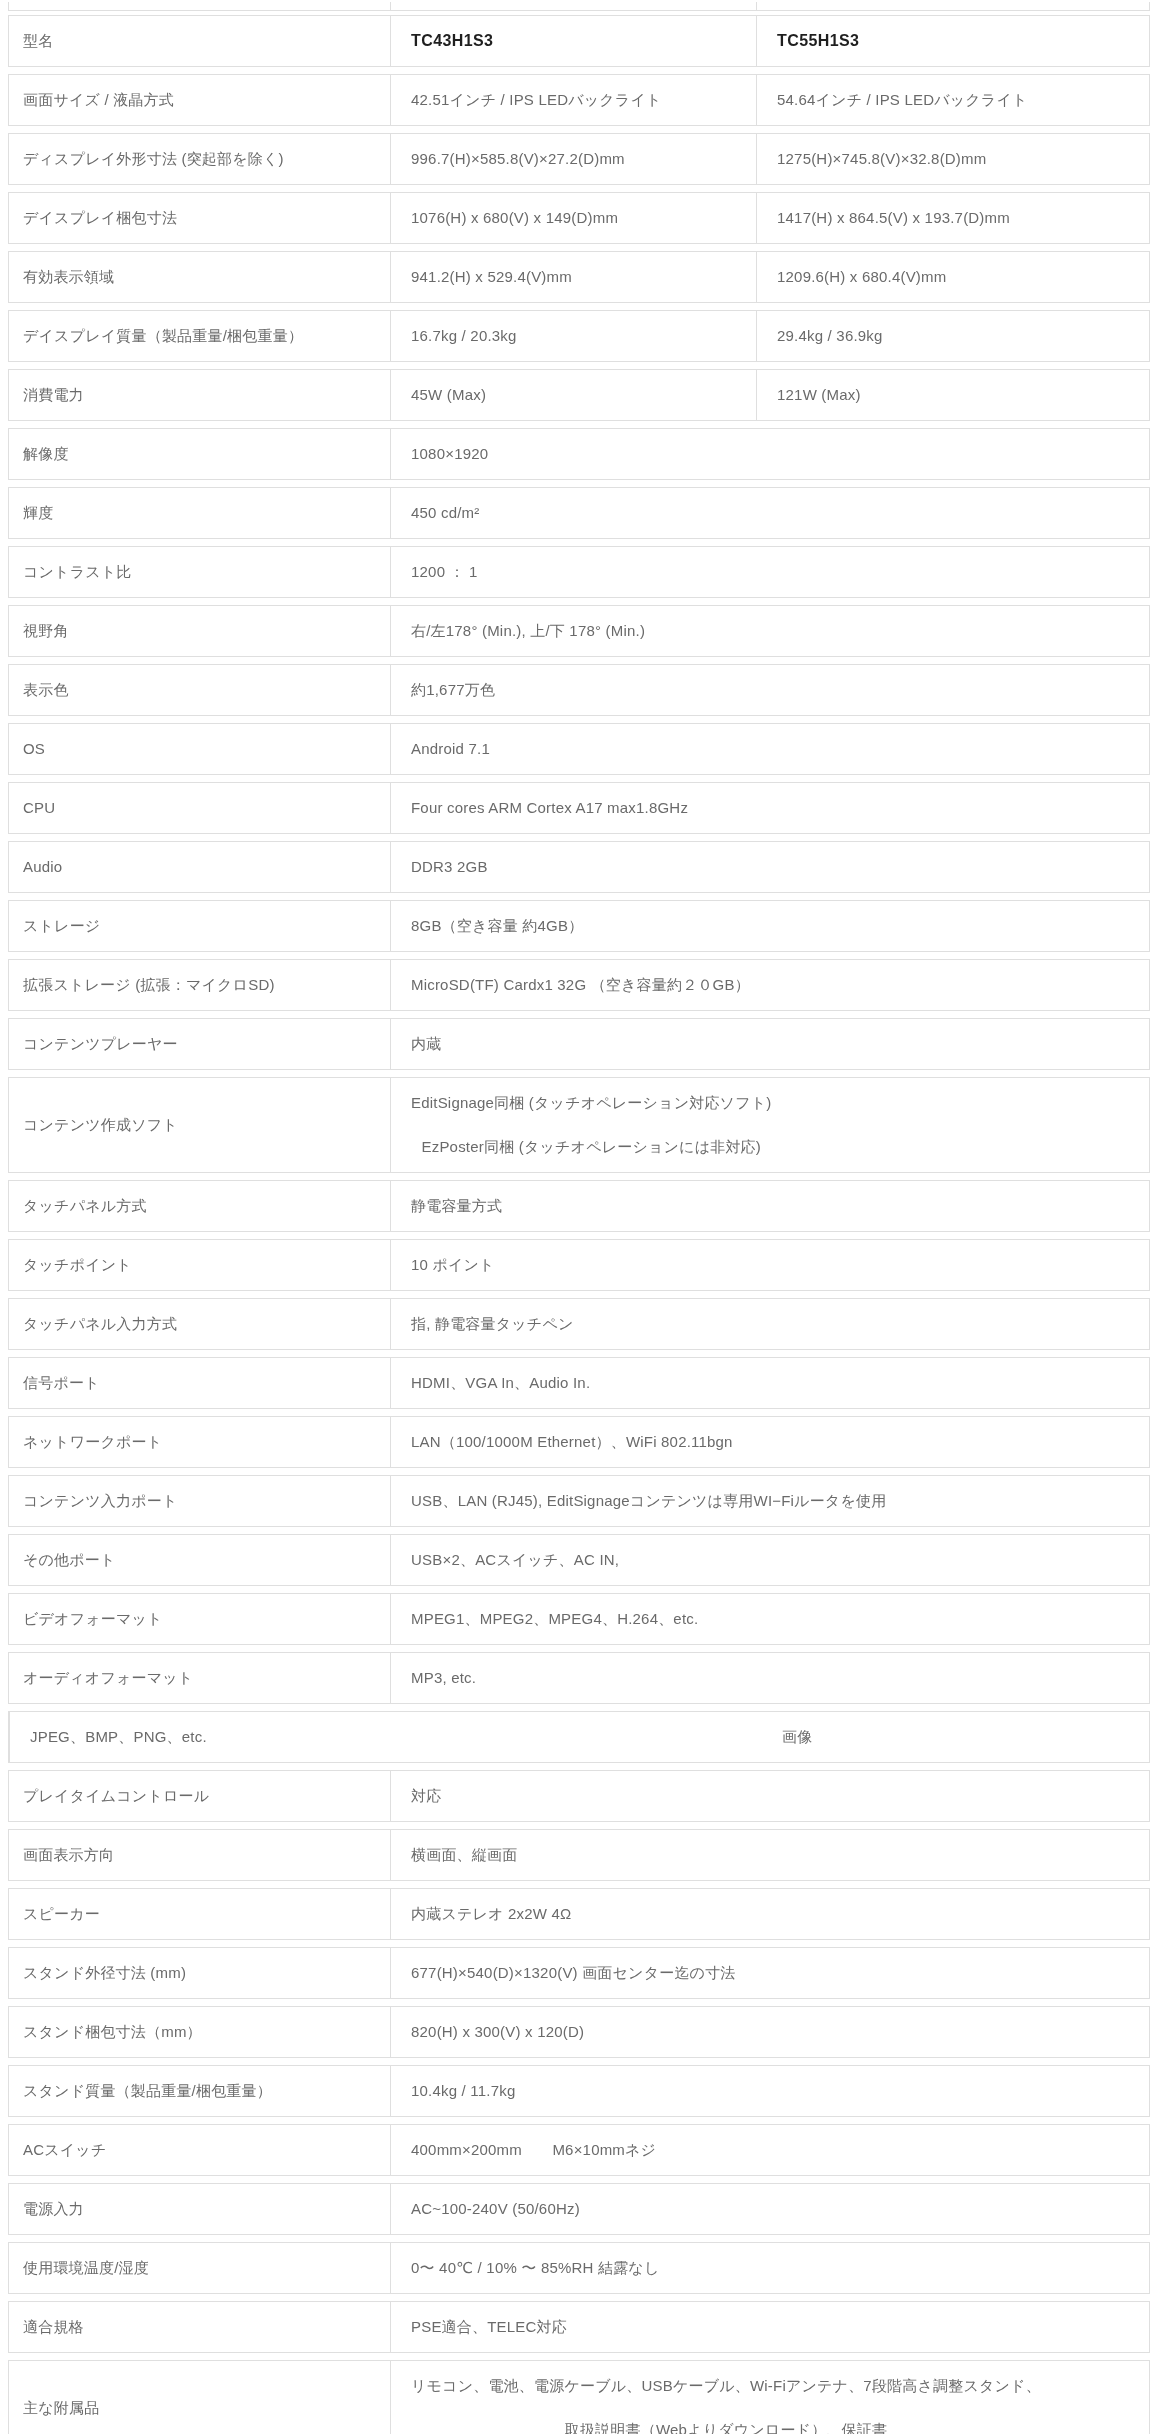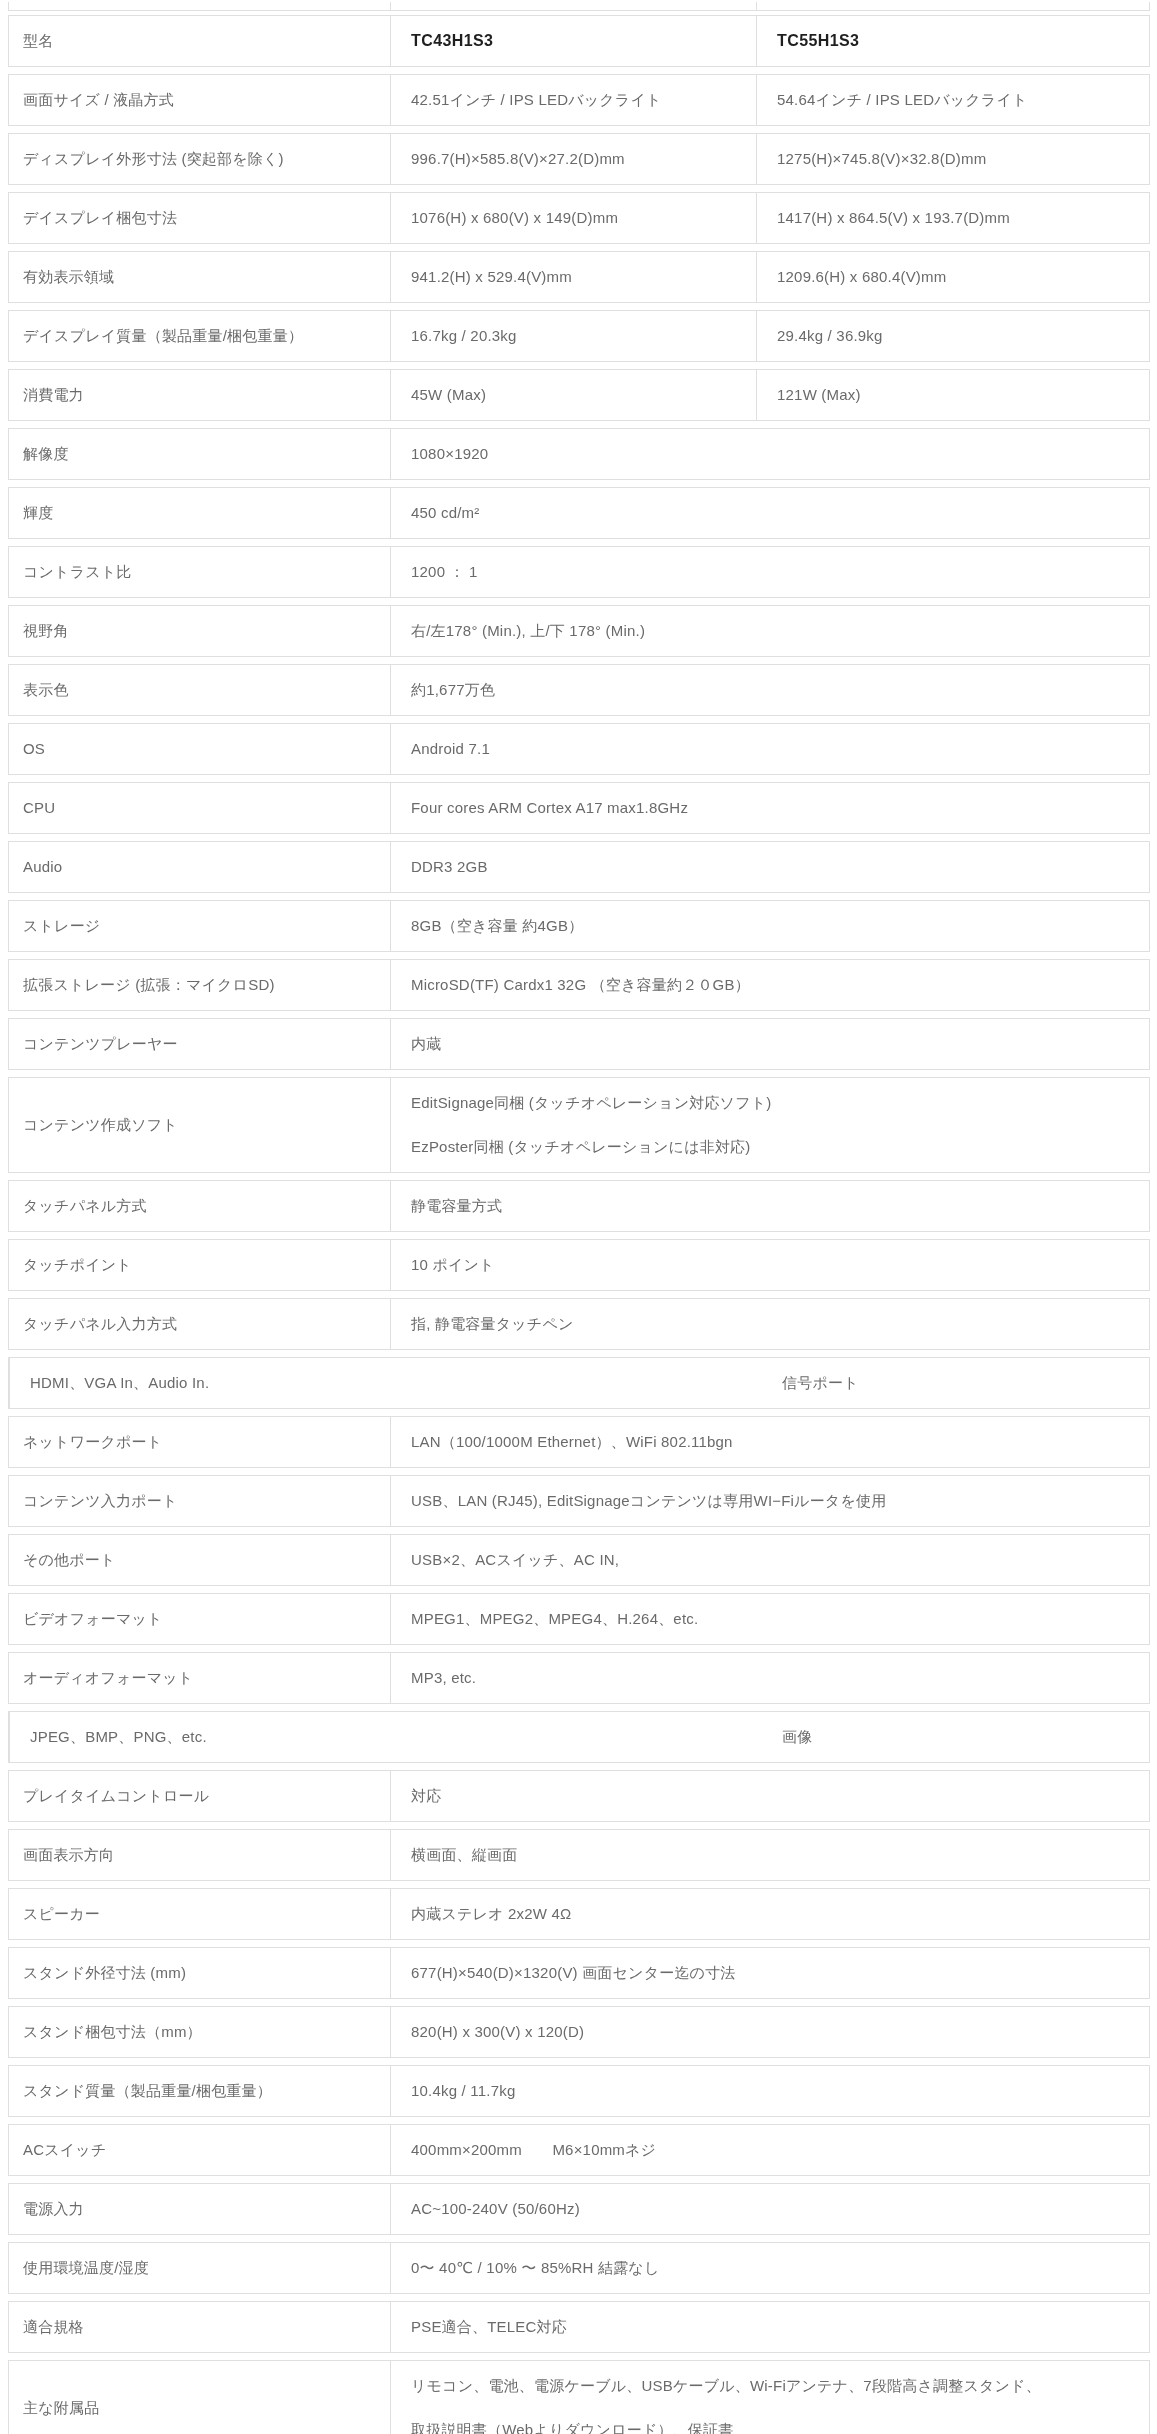--- a/index.html
+++ b/index.html
@@ -54,20 +54,21 @@
   }
   .label-cell {
     width: 381px;
     flex: 0 0 381px;
     padding-left: 14px;
   }
   .value-cell {
     border-left: 1px solid var(--border);
     flex: 1 1 auto;
     min-width: 0;
+    text-align: center;
   }
   .value-cell.first-of-two {
     flex: 0 0 366px;
     width: 366px;
   }
   .row.header-row .value-cell {
     font-weight: bold;
     font-size: 16px;
     color: var(--model);
     letter-spacing: 0.4px;
@@ -173,22 +174,22 @@
       </div>
       <div class="row">
     <div class="cell label-cell">タッチポイント</div>
   <div class="cell value-cell">10 ポイント</div>
       </div>
       <div class="row">
     <div class="cell label-cell">タッチパネル入力方式</div>
   <div class="cell value-cell">指, 静電容量タッチペン</div>
       </div>
       <div class="row">
-    <div class="cell value-cell">HDMI、VGA In、Audio In.</div>
-  <div class="cell label-cell">信号ポート</div>
+    <div class="cell label-cell">信号ポート</div>
+  <div class="cell value-cell">HDMI、VGA In、Audio In.</div>
       </div>
       <div class="row">
     <div class="cell label-cell">ネットワークポート</div>
   <div class="cell value-cell">LAN（100/1000M Ethernet）、WiFi 802.11bgn</div>
       </div>
       <div class="row">
     <div class="cell label-cell">コンテンツ入力ポート</div>
   <div class="cell value-cell">USB、LAN (RJ45), EditSignageコンテンツは専用WI−Fiルータを使用</div>
       </div>
       <div class="row">

